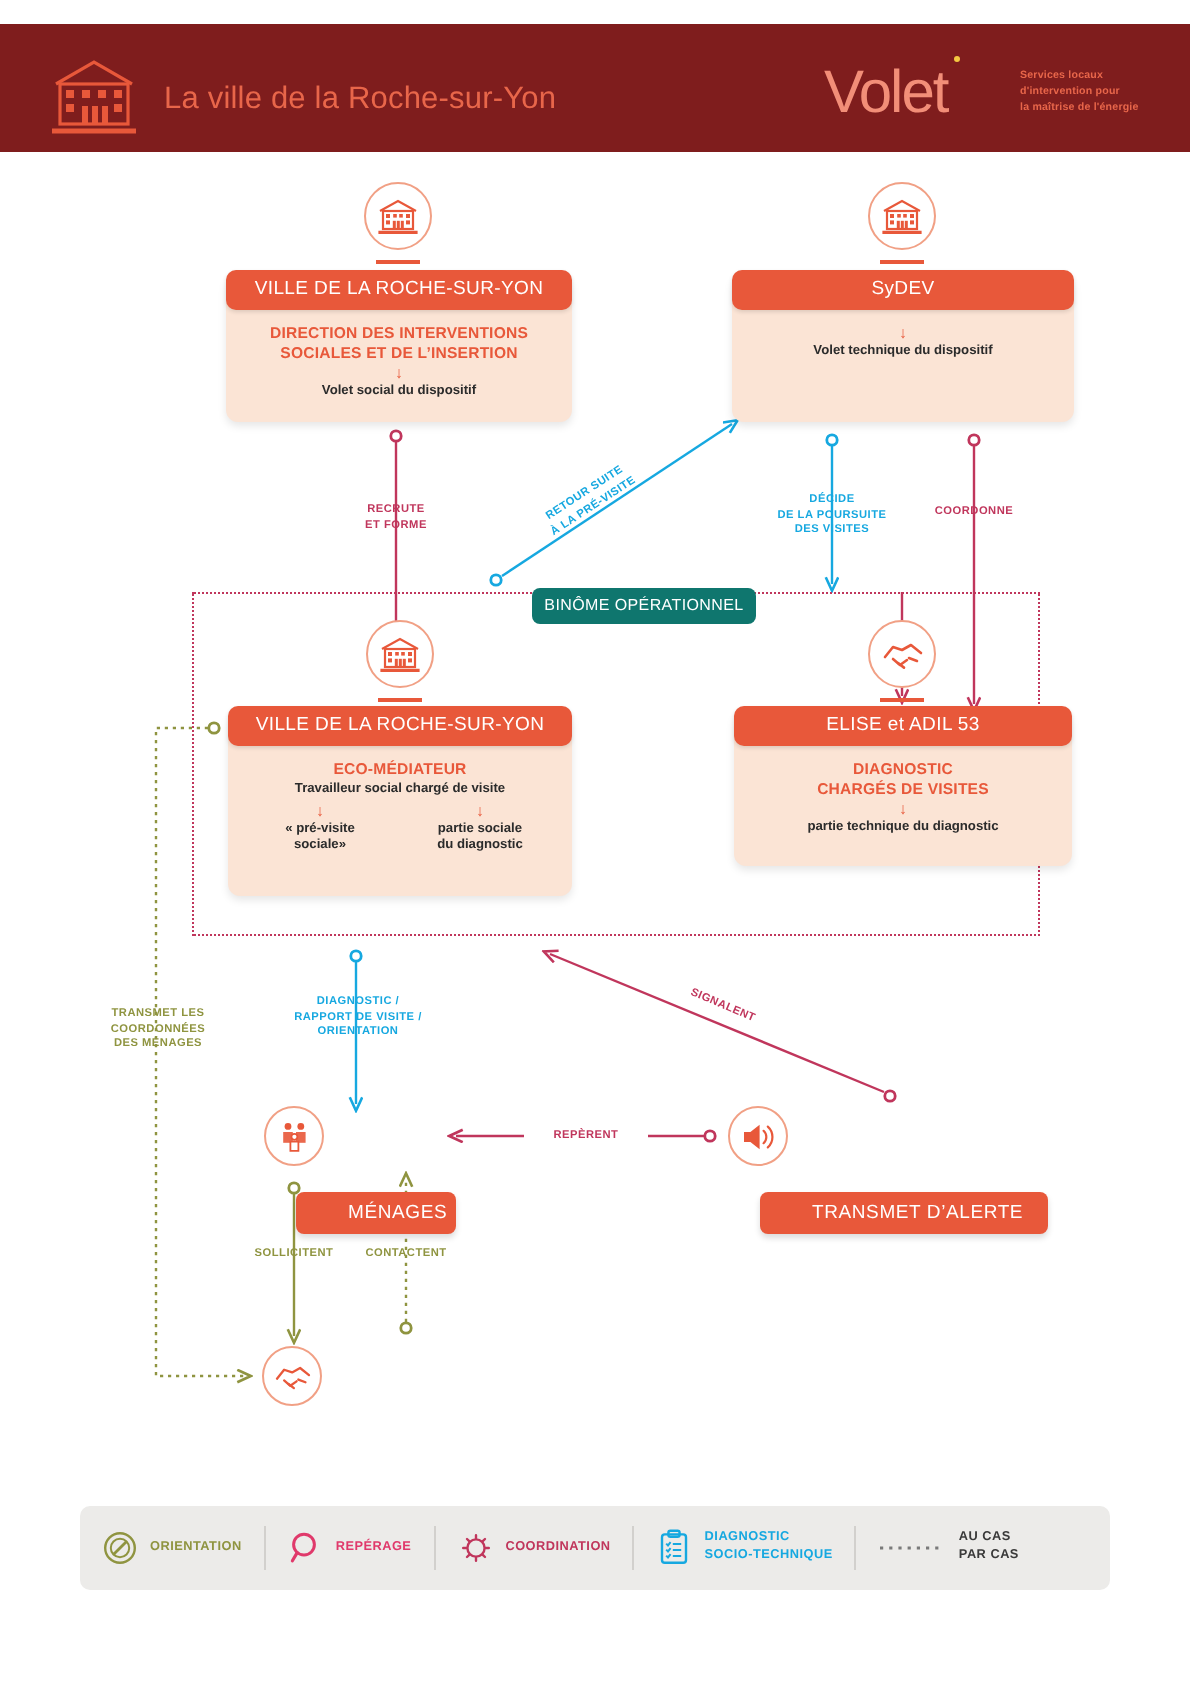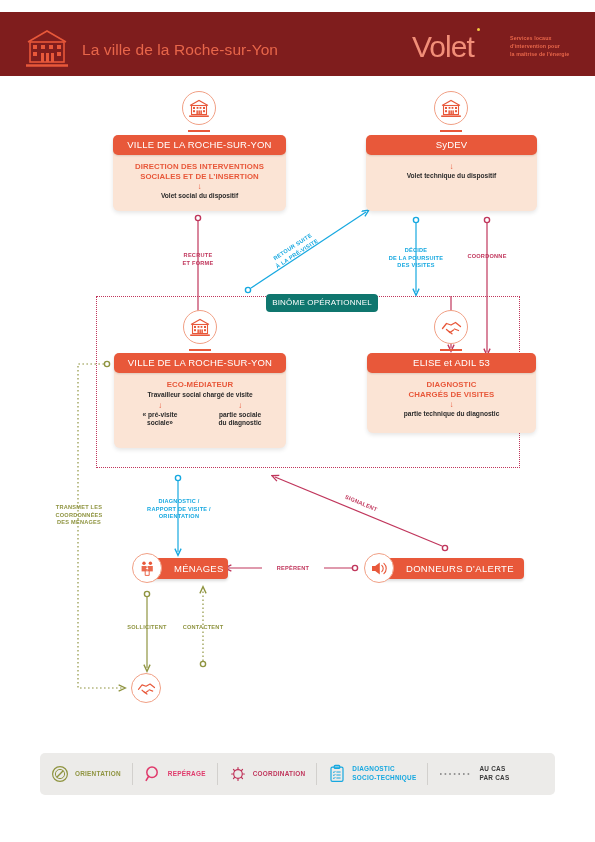--- a/index.html
+++ b/index.html
@@ -126,20 +126,21 @@
   .pill {
     position: absolute;
     height: 21px; line-height: 21px;
     background: #e8583a;
     border-radius: 4px;
     color: #ffffff;
     font-size: 9.5px;
     letter-spacing: 0.3px;
     box-shadow: 0 2px 3px rgba(0,0,0,0.14);
     padding-left: 26px;
+    margin-top: 38px;
   }
   .pill-circ {
     position: absolute;
     width: 30px; height: 30px; border-radius: 50%;
     background: #ffffff;
     border: 1.2px solid #f1a085;
     display: flex; align-items: center; justify-content: center;
     z-index: 3;
   }
 
@@ -484,21 +485,21 @@
       <g fill="#e8583a">
         <path d="M2 6 h3.2 l4.6 -3.6 v12.2 l-4.6 -3.6 h-3.2 z"></path>
       </g>
       <g fill="none" stroke="#e8583a" stroke-width="1.1" stroke-linecap="round">
         <path d="M11.8 5.4 a4.2 4.2 0 0 1 0 6.2"></path>
         <path d="M13.9 3.3 a7 7 0 0 1 0 10.4"></path>
       </g>
     </svg>
   </div>
   <div class="pill" style="left:380px; top:558px; width:144px;">
-    <span>DONNEURS D’ALERTE</span>
+    <span>TRANSMET D’ALERTE</span>
   </div>
 
   <div class="pill-circ" style="left:131px; top:673px;">
     <svg width="21" height="16" viewBox="0 0 23 18">
       <g fill="none" stroke="#e8583a" stroke-width="1.3" stroke-linejoin="round" stroke-linecap="round">
         <path d="M2.5 10.5 L6.5 5.5 L11 7 L15.5 4.5 L20.5 8.5"></path>
         <path d="M6.5 11.5 L10 14.5 L13.5 12"></path>
         <path d="M9 13.5 L12 15.8"></path>
         <path d="M14.5 11 L18.5 12.5"></path>
       </g>

